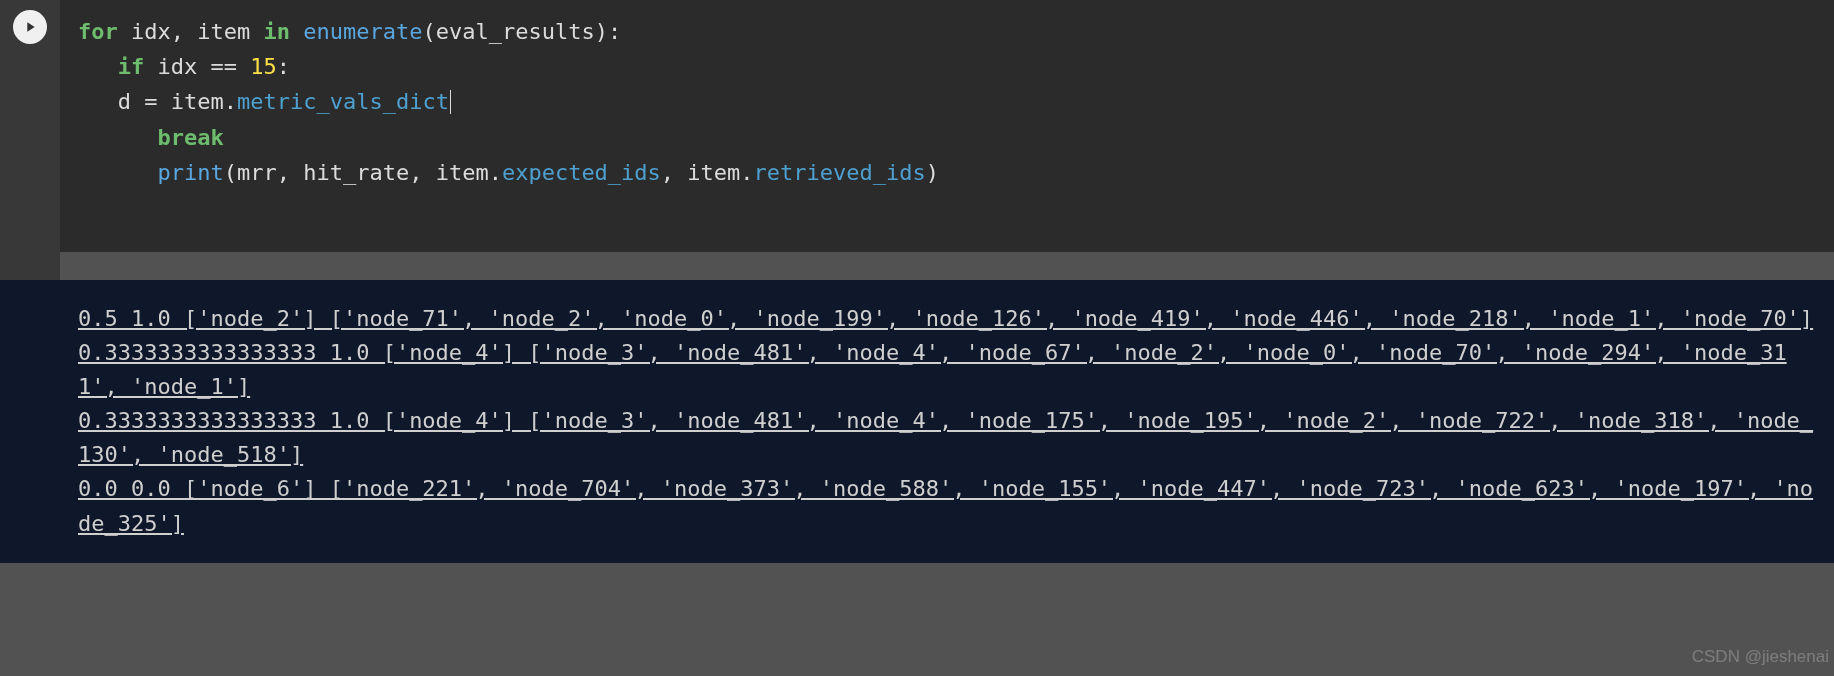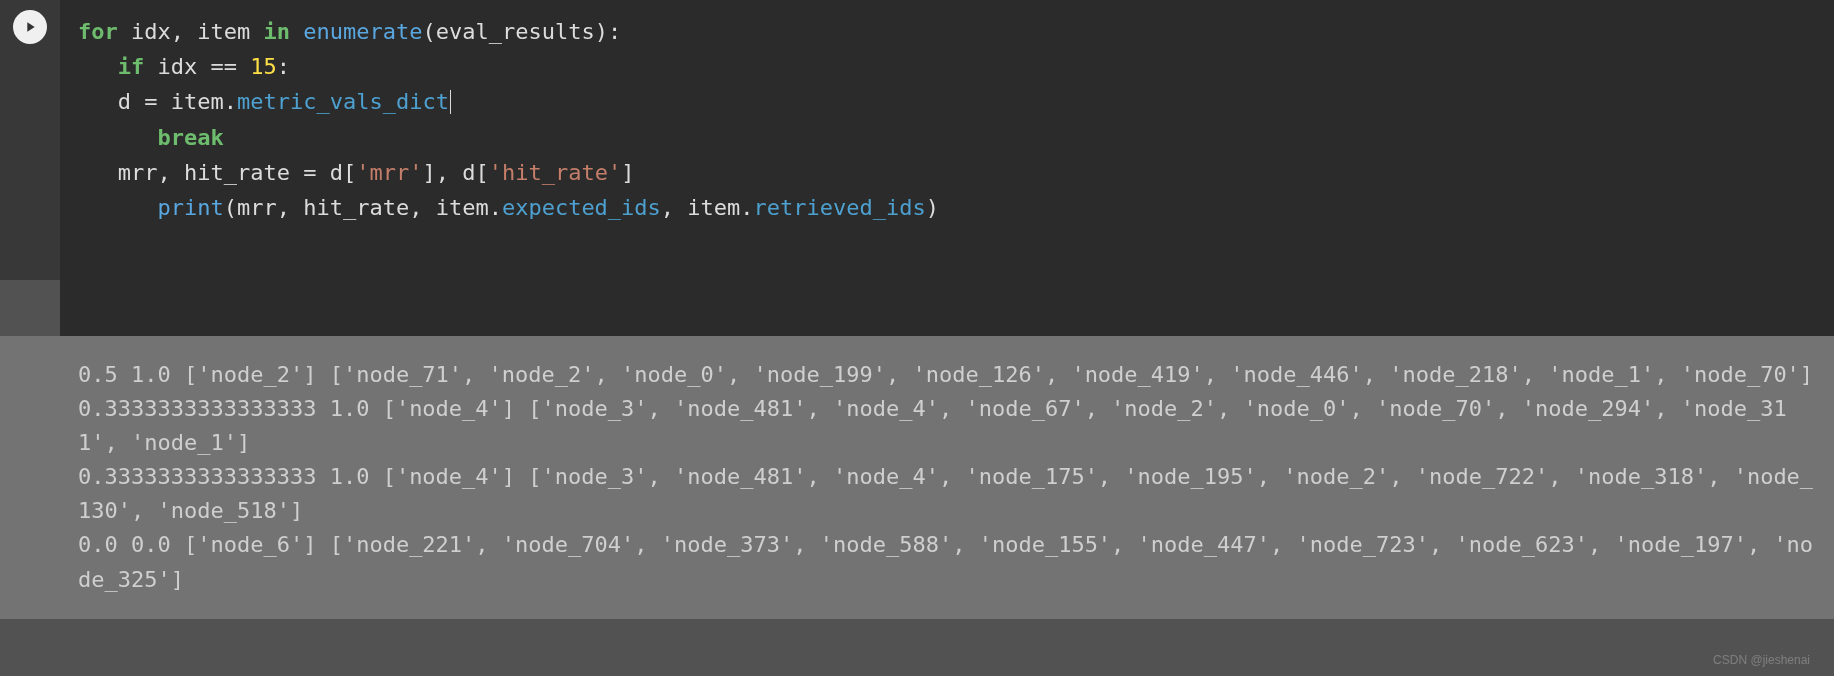--- a/index.html
+++ b/index.html
@@ -36,21 +36,21 @@
     display: flex;
     align-items: center;
     justify-content: center;
     cursor: pointer;
   }
   .run-btn svg { width: 16px; height: 16px; fill: #333; }
   .code-area {
     flex: 1;
     background: #2b2b2b;
     padding: 14px 18px;
-    height: 336px;
+    height: 252px;
     position: relative;
     white-space: nowrap;
   }
   .code-line { display: block; }
   .indent1 { padding-left: 3.0ch; }
   .indent2 { padding-left: 6.0ch; }
   .kw { color: #6ebd6e; font-weight: 600; }        
   .kw2 { color: #5aa7e0; }                           
   .op { color: #cc7acc; }                            
   .id { color: #dcdcdc; }
@@ -63,29 +63,30 @@
     height: 1.1em;
     background: #dcdcdc;
     vertical-align: text-bottom;
     margin-left: 1px;
   }
   .output {
     padding: 22px 18px 22px 78px;
     color: #cfcfcf;
     font-size: 22px;
     line-height: 1.55;
-    background: #737373;
+    background: #0f172a;
     white-space: pre-wrap;
     word-break: break-all;
+    text-decoration: underline;
   }
   .watermark {
     position: absolute;
-    right: 24px;
+    right: 5px;
     bottom: 6px;
-    font-size: 12px;
+    font-size: 17px;
     color: rgba(255,255,255,0.25);
     font-family: sans-serif;
   }
 </style>
 </head>
 <body>
 
 <div class="cell-row">
   <div class="gutter">
     <div class="run-btn">
@@ -108,25 +109,20 @@
       <span class="num">15</span><span class="id">:</span>
     </span>
     <span class="code-line indent1">
       <span class="id">d</span>
       <span class="id">=</span>
       <span class="id">item</span><span class="id">.</span><span class="attr">metric_vals_dict</span><span class="cursor"></span>
     </span>
     <span class="code-line indent2">
       <span class="kw">break</span>
     </span>
-    <span class="code-line indent1">
-      <span class="id">mrr</span><span class="id">, </span><span class="id">hit_rate</span>
-      <span class="id">=</span>
-      <span class="id">d</span><span class="id">[</span><span class="str">'mrr'</span><span class="id">], </span><span class="id">d</span><span class="id">[</span><span class="str">'hit_rate'</span><span class="id">]</span>
-    </span>
     <span class="code-line indent2">
       <span class="kw2">print</span><span class="id">(</span><span class="id">mrr</span><span class="id">, </span><span class="id">hit_rate</span><span class="id">, </span><span class="id">item</span><span class="id">.</span><span class="attr">expected_ids</span><span class="id">, </span><span class="id">item</span><span class="id">.</span><span class="attr">retrieved_ids</span><span class="id">)</span>
     </span>
   </div>
 </div>
 
 <div class="output"><span>0.5 1.0 ['node_2'] ['node_71', 'node_2', 'node_0', 'node_199', 'node_126', 'node_419', 'node_446', 'node_218', 'node_1', 'node_70']</span>
 <span>0.3333333333333333 1.0 ['node_4'] ['node_3', 'node_481', 'node_4', 'node_67', 'node_2', 'node_0', 'node_70', 'node_294', 'node_311', 'node_1']</span>
 <span>0.3333333333333333 1.0 ['node_4'] ['node_3', 'node_481', 'node_4', 'node_175', 'node_195', 'node_2', 'node_722', 'node_318', 'node_130', 'node_518']</span>
 <span>0.0 0.0 ['node_6'] ['node_221', 'node_704', 'node_373', 'node_588', 'node_155', 'node_447', 'node_723', 'node_623', 'node_197', 'node_325']</span></div>

